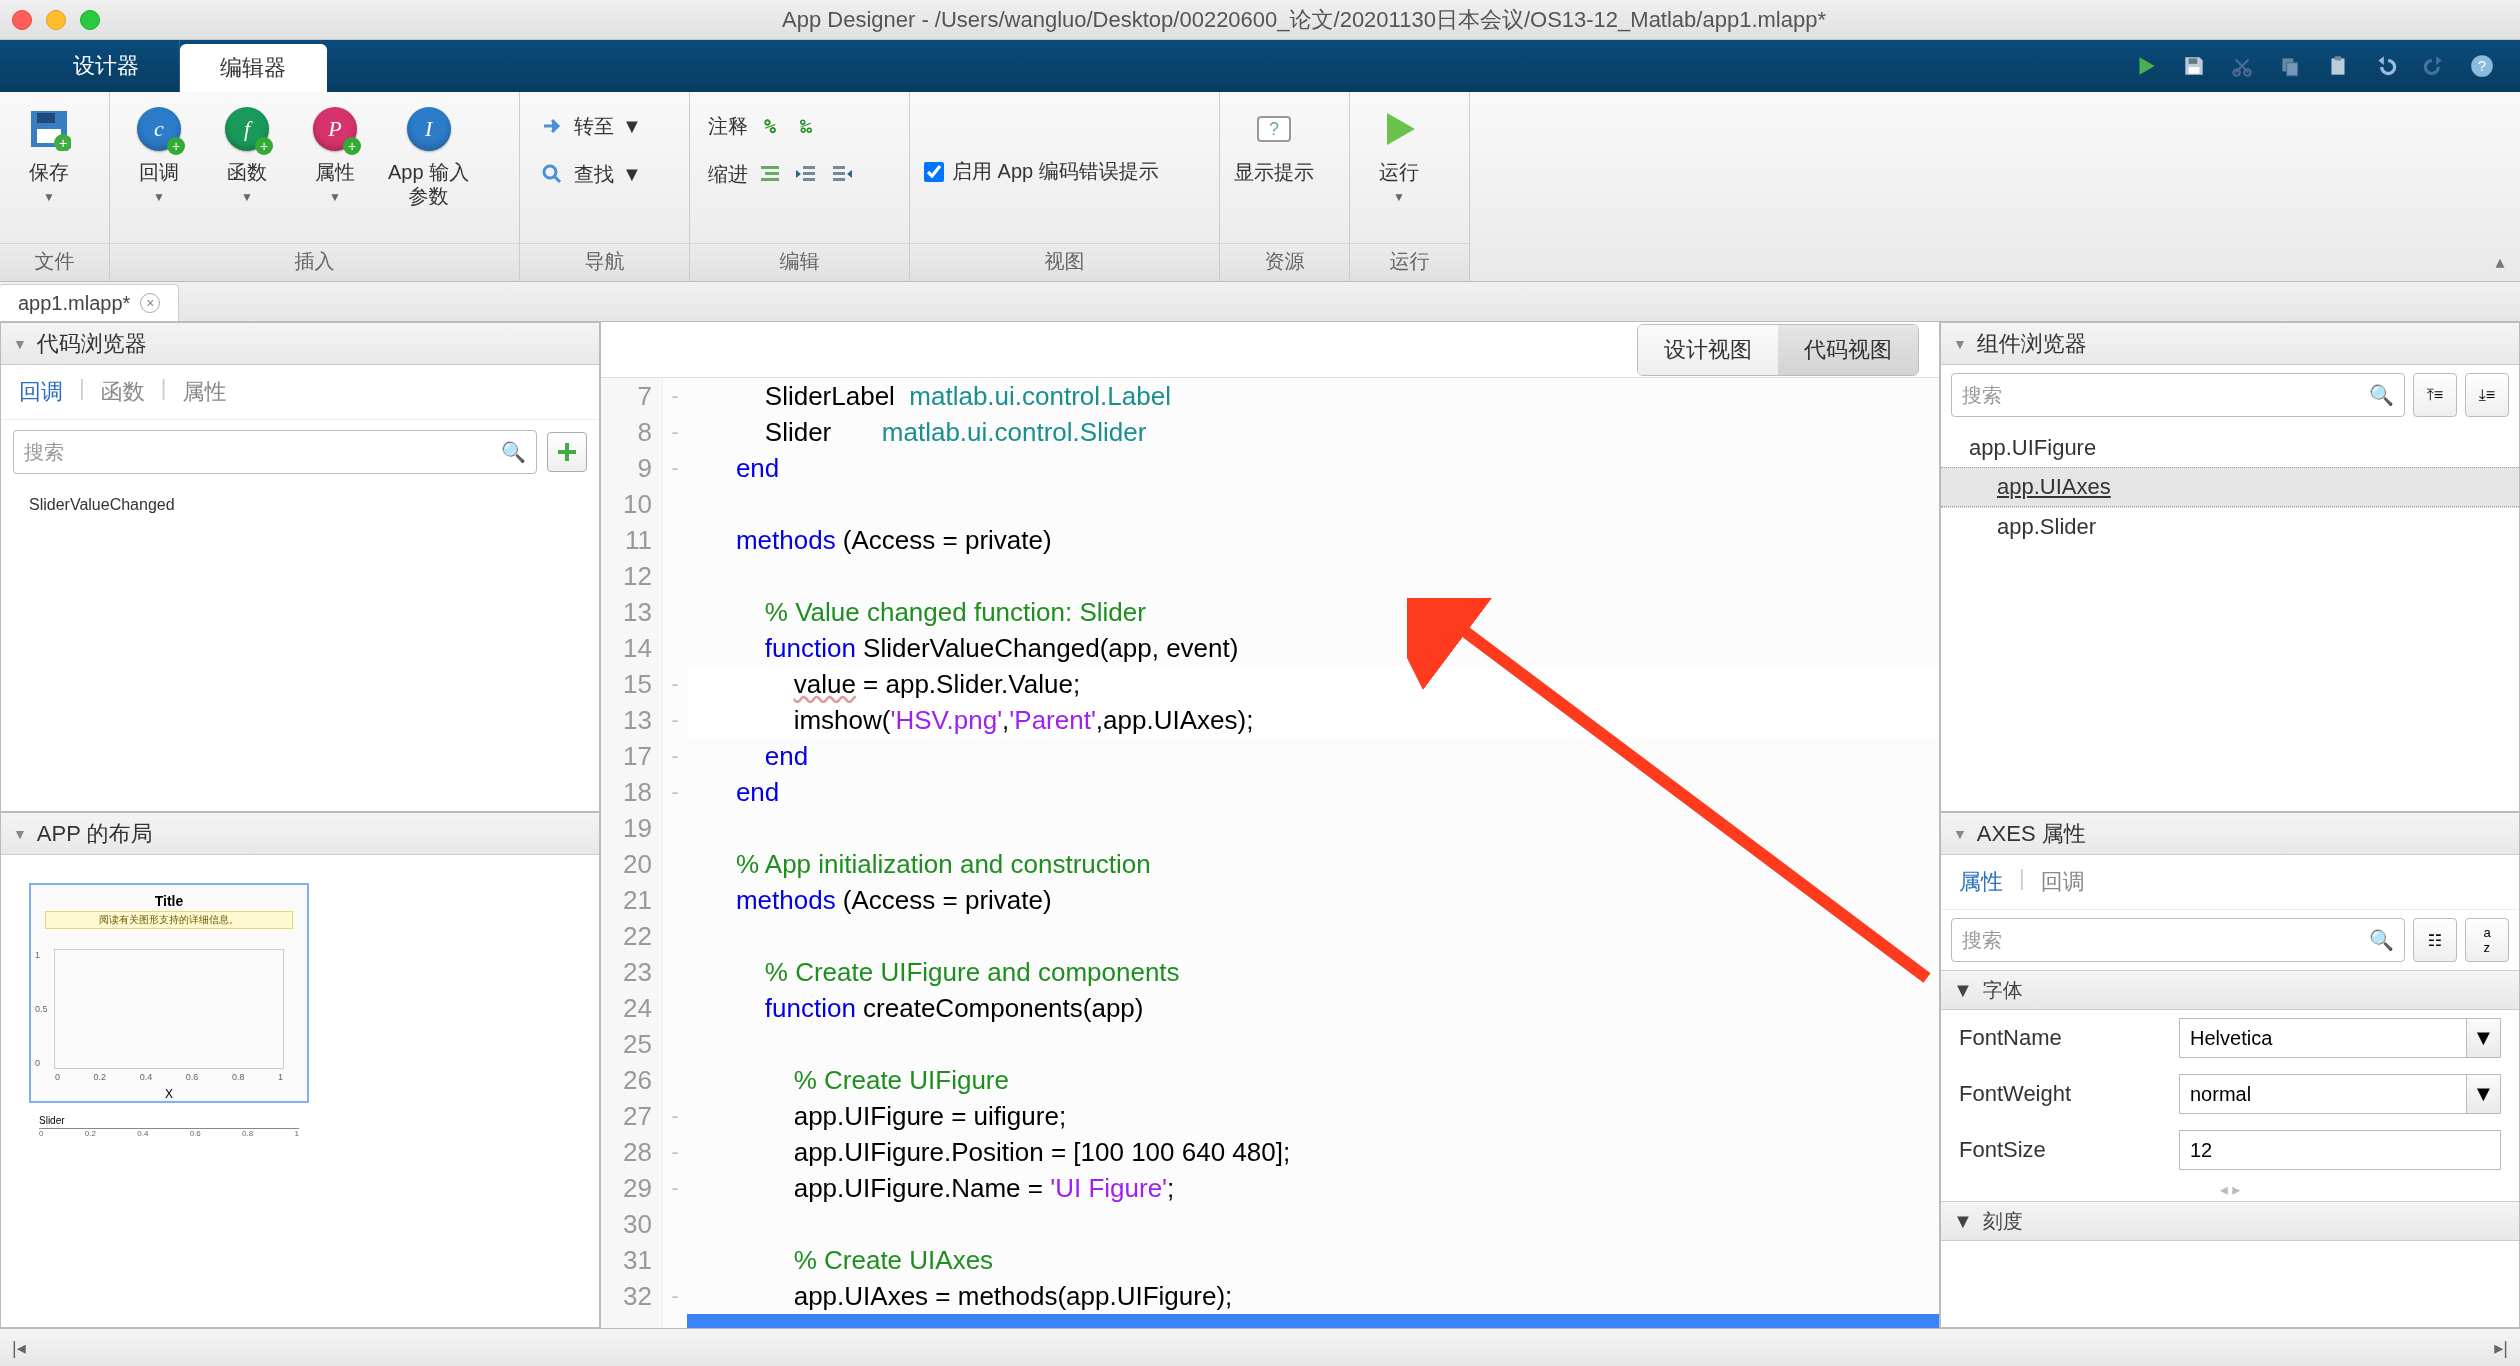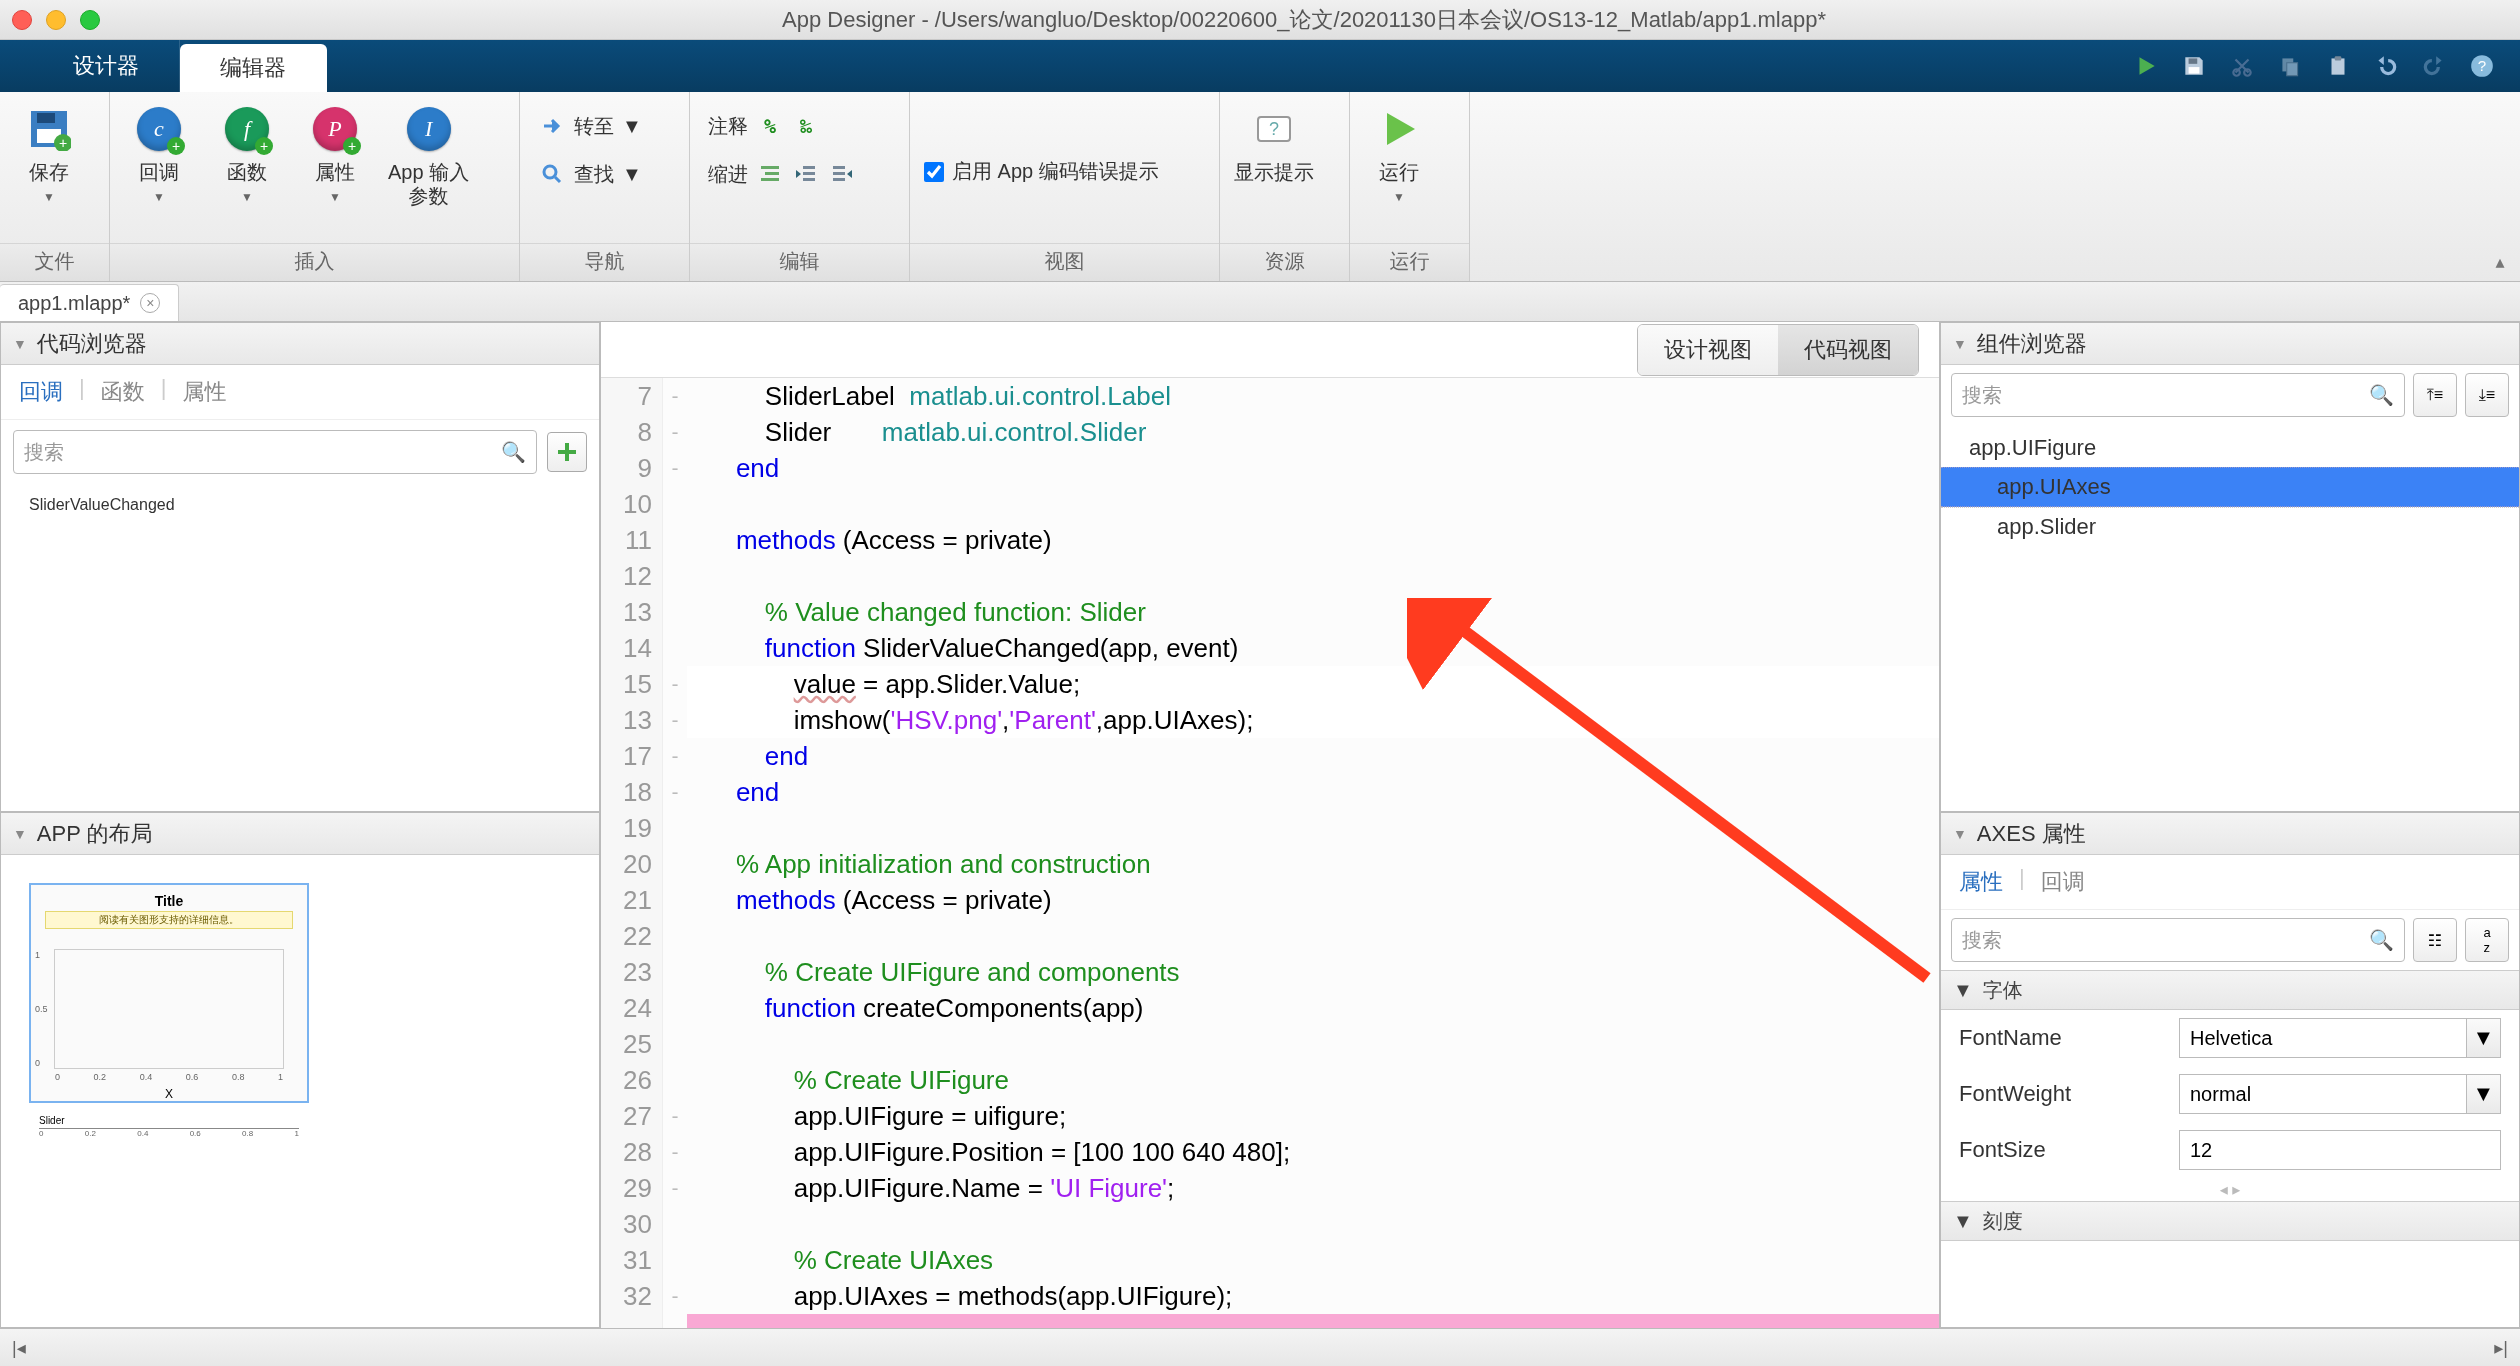--- a/index.html
+++ b/index.html
@@ -67,21 +67,21 @@
 .figprev .plot { border: 1px solid #ccc; width: 230px; height: 120px; margin: 20px auto 0; position: relative; }
 .figprev .ptitle { text-align: center; font-size: 14px; font-weight: bold; }
 .figprev .pnote { font-size: 10px; background: #fff8d0; border: 1px solid #e5d870; padding: 1px 4px; margin: 2px 6px; text-align: center; color: #6a5a00;}
 .figprev .sliderprev { margin-top: 14px; font-size: 10px; }
 .figprev .xticks, .figprev .yticks { font-size: 9px; color: #666; }
 .figprev .xticks { position: absolute; bottom: -14px; left: 0; right: 0; display: flex; justify-content: space-between; }
 .figprev .yticks { position: absolute; left: -20px; top: 0; bottom: 0; display: flex; flex-direction: column; justify-content: space-between; }
 .figprev .xl { text-align: center; font-size: 12px; margin-top: 18px; }
 
 
-.center { flex: 1; display: flex; flex-direction: column; border-left: 1px solid #bbb; border-right: 1px solid #bbb; background: #f9a8d4; position: relative; }
+.center { flex: 1; display: flex; flex-direction: column; border-left: 1px solid #bbb; border-right: 1px solid #bbb; background: #3b82f6; position: relative; }
 .viewtoggle { height: 56px; display: flex; justify-content: flex-end; align-items: center; padding: 0 20px; border-bottom: 1px solid #ddd; background: #fff; }
 .vtgroup { display: flex; border: 1px solid #bbb; border-radius: 6px; overflow: hidden; }
 .vt { padding: 10px 26px; font-size: 22px; color: #333; background: linear-gradient(#fafafa,#eee); }
 .vt.active { background: linear-gradient(#e5e5e5,#d3d3d3); }
 .editor { flex: 1; display: flex; overflow: hidden; font-family: Menlo, Consolas, monospace; font-size: 26px; line-height: 36px; }
 .gutter { width: 62px; background: #f7f7f7; text-align: right; padding: 0 10px 0 0; color: #999; border-right: 1px solid #eee; }
 .gline { height: 36px; }
 .marks { width: 24px; background: #fcfcfc; }
 .mline { height: 36px; text-align: center; color: #bbb; font-family: Menlo, monospace; font-size: 20px; }
 .codearea { flex: 1; overflow: hidden; position: relative; }
@@ -93,21 +93,21 @@
 .k-green { color: #1e8e1e; }
 .k-purple { color: #a020f0; }
 .arrow-annot { position: absolute; pointer-events: none; }
 
 
 .right { width: 580px; display: flex; flex-direction: column; }
 .compsearch { padding: 8px 10px; display: flex; gap: 8px; align-items: center; }
 .tree { padding: 4px 0; font-size: 22px; }
 .tree-item { padding: 6px 28px; color: #333; }
 .tree-item.indent1 { padding-left: 56px; }
-.tree-item.sel { background: #3b82f6; border-top: 1px dotted #99c; border-bottom: 1px dotted #99c; }
+.tree-item.sel { background: #e5e5e5; border-top: 1px dotted #99c; border-bottom: 1px dotted #99c; text-decoration: underline; }
 .tree-item.dots { border-top: 1px dotted #ccc; }
 .axesprops { flex: 1; display: flex; flex-direction: column; }
 .collapsebar { height: 40px; background: linear-gradient(#f4f4f4,#e8e8e8); border-top: 1px solid #ccc; border-bottom: 1px solid #ccc; display: flex; align-items: center; padding: 0 12px; gap: 10px; font-size: 20px; color: #444; }
 .proprow { display: flex; align-items: center; padding: 8px 18px; gap: 20px; font-size: 22px; }
 .proprow .pname { width: 200px; color: #333; }
 .propinput { flex: 1; height: 40px; border: 1px solid #bbb; background: #fff; padding: 0 10px; display: flex; align-items: center; font-size: 20px; }
 .dropbtn { width: 34px; height: 40px; border: 1px solid #bbb; border-left: none; background: linear-gradient(#fafafa,#eaeaea); display: flex; align-items: center; justify-content: center; }
 .iconbtn { width: 44px; height: 44px; border: 1px solid #bbb; border-radius: 4px; background: linear-gradient(#fff,#eee); display: flex; align-items: center; justify-content: center; font-size: 16px; }
 
 

